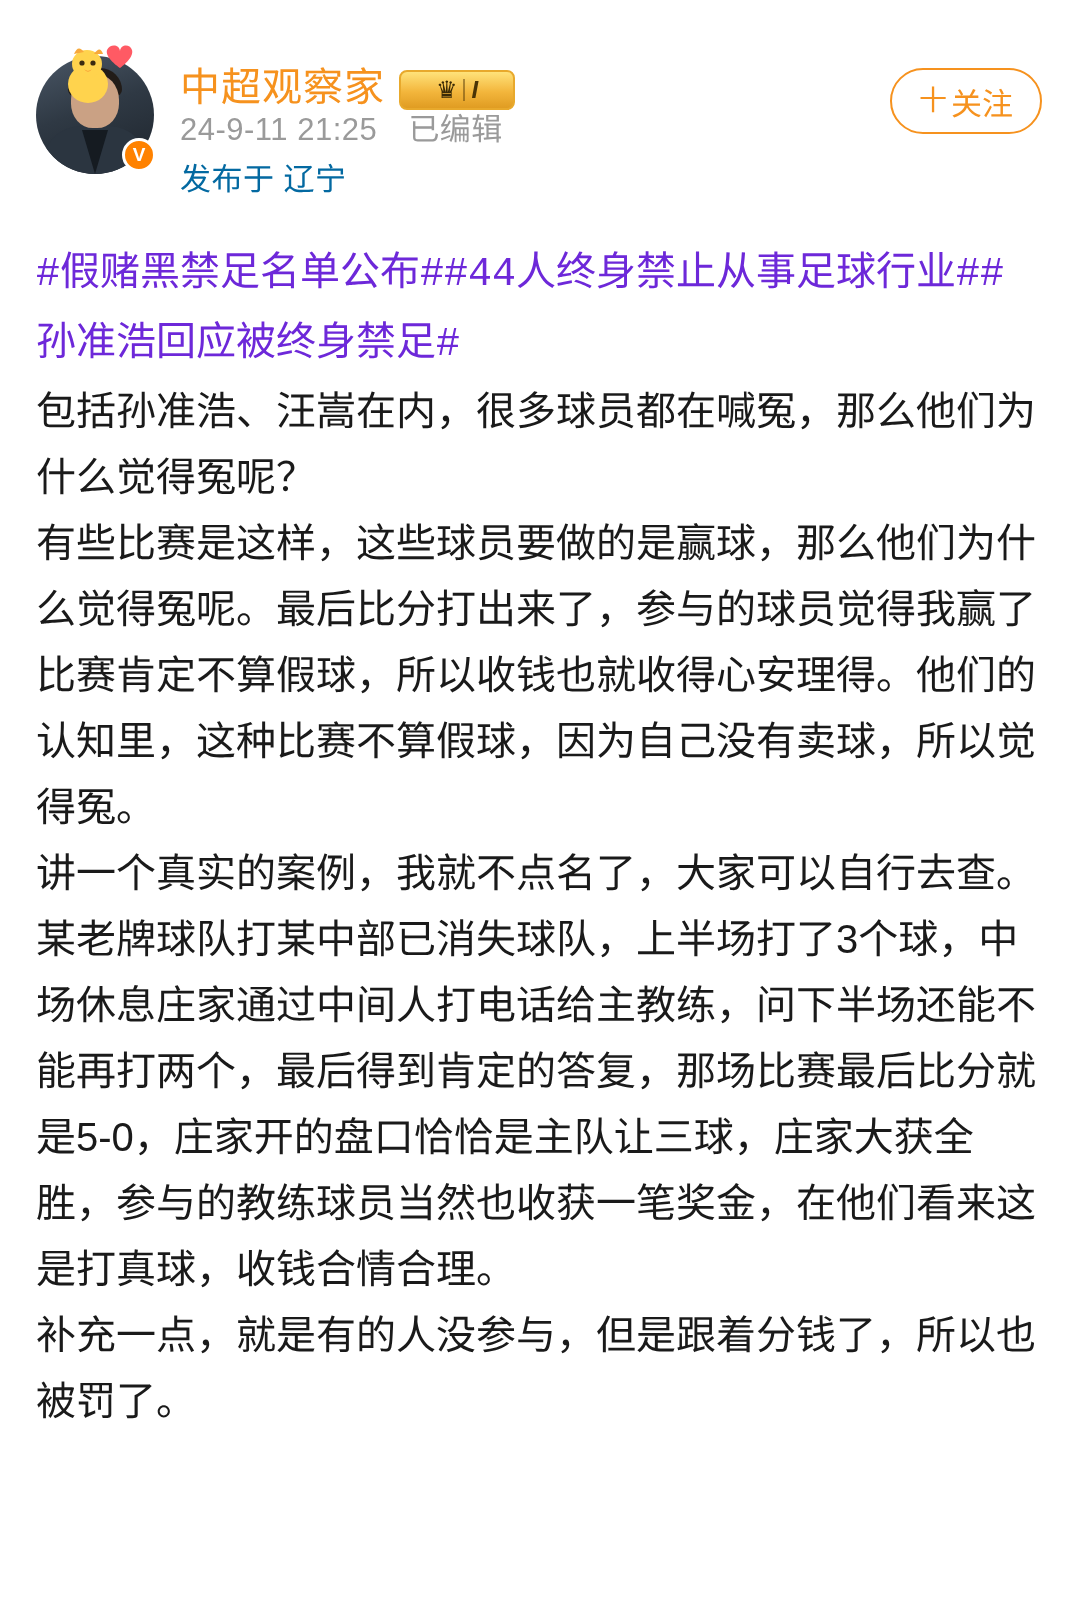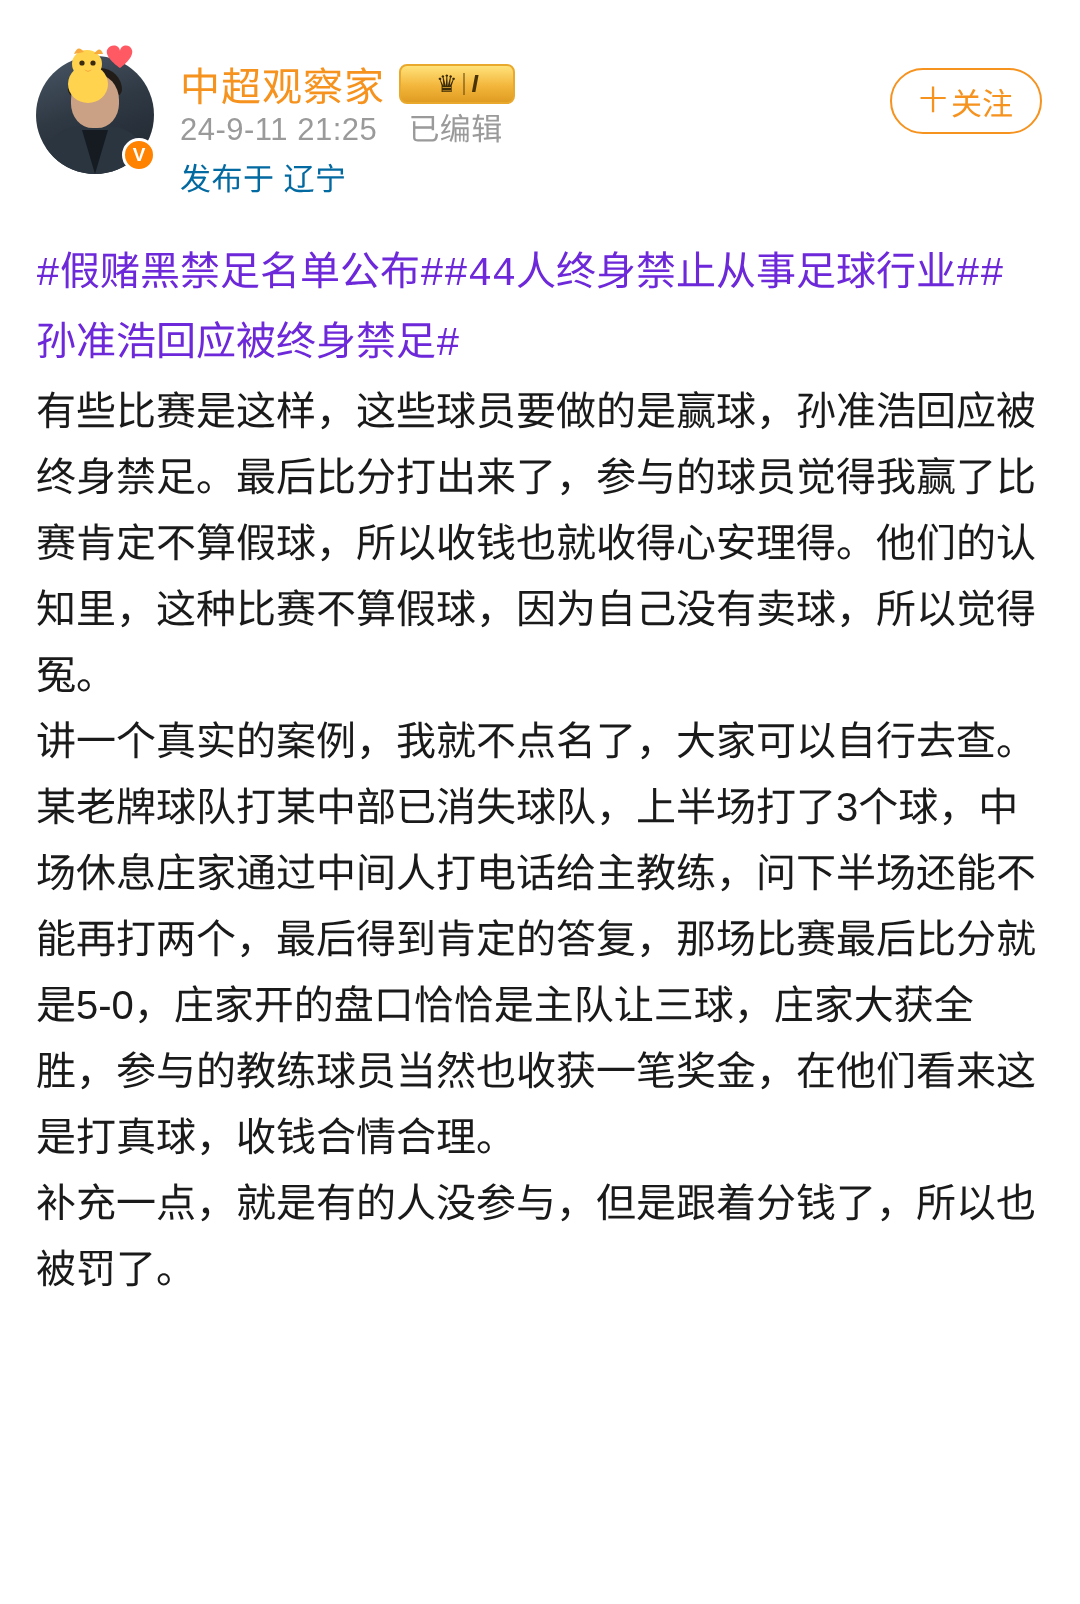--- a/index.html
+++ b/index.html
@@ -108,21 +108,21 @@
   }
 
   .head-texts {
     margin-left: 26px;
     padding-top: 30px;
     flex: 1 1 auto;
     min-width: 0;
   }
   .name-row {
     display: flex;
-    align-items: flex-start;
+    align-items: flex-end;
   }
   .uname {
     font-size: 40px;
     line-height: 46px;
     color: #f6921e;
     font-weight: 400;
     letter-spacing: 1px;
     white-space: nowrap;
   }
   .level-badge {
@@ -260,18 +260,19 @@
     </div>
 
     <div class="follow-btn">
       <span class="plus">十</span>
       <span>关注</span>
     </div>
   </div>
 
   <div class="content">
     <span class="topics">#假赌黑禁足名单公布##44人终身禁止从事足球行业##孙准浩回应被终身禁足#</span>
-    <p class="para">有些比赛是这样，这些球员要做的是赢球，孙准浩回应被终身禁足。最后比分打出来了，参与的球员觉得我赢了比赛肯定不算假球，所以收钱也就收得心安理得。他们的认知里，这种比赛不算假球，因为自己没有卖球，所以觉得冤。</p>
+    <p class="para">包括孙准浩、汪嵩在内，很多球员都在喊冤，那么他们为什么觉得冤呢？</p>
+    <p class="para">有些比赛是这样，这些球员要做的是赢球，那么他们为什么觉得冤呢。最后比分打出来了，参与的球员觉得我赢了比赛肯定不算假球，所以收钱也就收得心安理得。他们的认知里，这种比赛不算假球，因为自己没有卖球，所以觉得冤。</p>
     <p class="para">讲一个真实的案例，我就不点名了，大家可以自行去查。某老牌球队打某中部已消失球队，上半场打了3个球，中场休息庄家通过中间人打电话给主教练，问下半场还能不能再打两个，最后得到肯定的答复，那场比赛最后比分就是5-0，庄家开的盘口恰恰是主队让三球，庄家大获全胜，参与的教练球员当然也收获一笔奖金，在他们看来这是打真球，收钱合情合理。</p>
     <p class="para">补充一点，就是有的人没参与，但是跟着分钱了，所以也被罚了。</p>
   </div>
 
 </div>
 
 </body></html>

